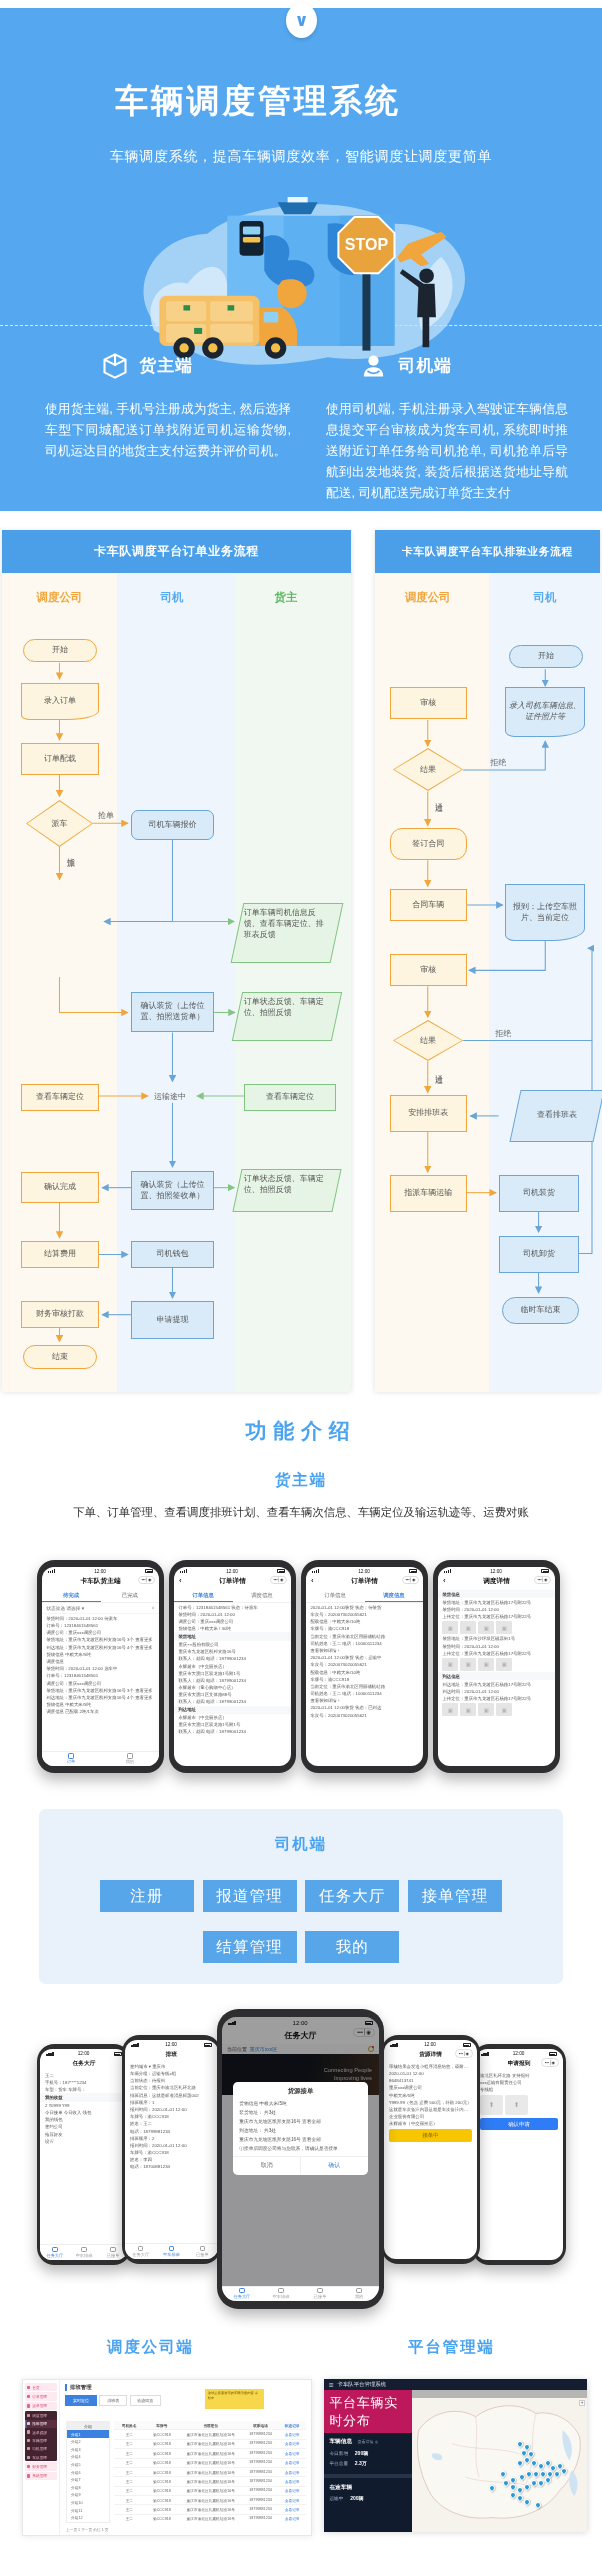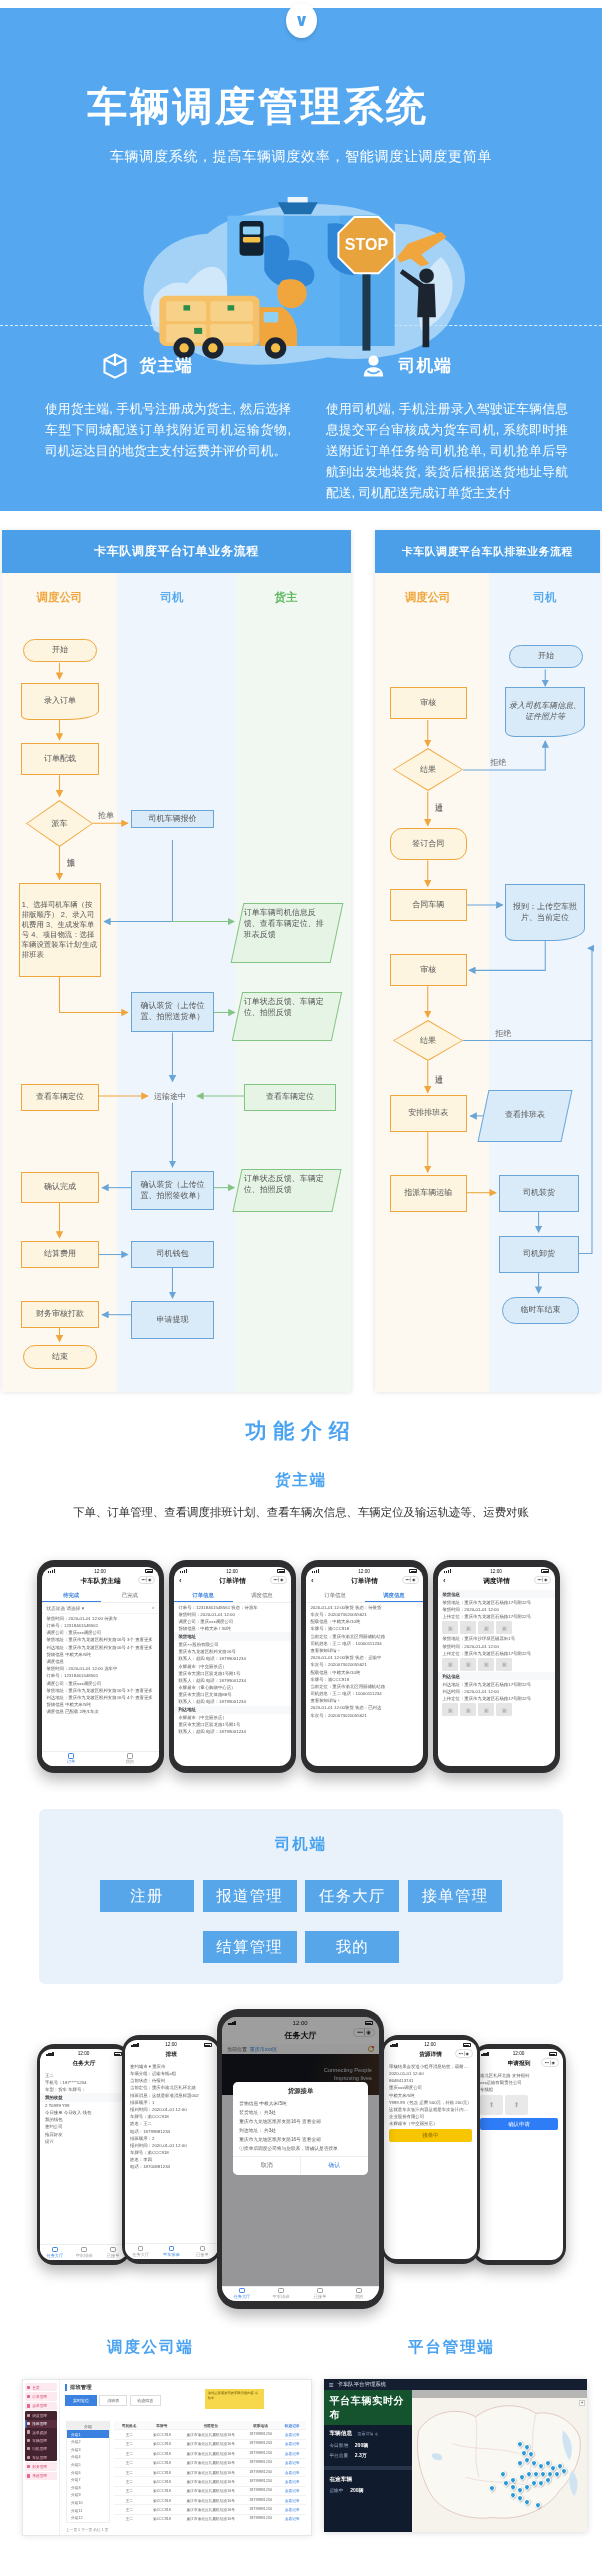--- a/index.html
+++ b/index.html
@@ -4,21 +4,21 @@
 <style>
   html,body{margin:0;padding:0;background:#fff;}
   *{box-sizing:border-box;}
   body{font-family:"Liberation Sans","DejaVu Sans",sans-serif;}
   #page{position:relative;width:602px;height:2576px;margin:0 auto;background:#fff;overflow:hidden;}
 
   
   .hero{position:absolute;left:0;top:0;width:602px;height:511px;background:#55a8f0;}
   .topstrip{position:absolute;left:0;top:0;width:602px;height:8px;background:#fff;}
   .chev{position:absolute;left:286px;top:2.7px;width:31px;height:35px;background:#fff;border-radius:50%;box-shadow:0 2px 4px rgba(0,0,0,.15);display:flex;align-items:center;justify-content:center;color:#4a9fe8;font-size:17.4px;font-weight:bold;}
-  .hero-title{position:absolute;left:0;top:79px;width:516px;text-align:center;color:#fff;font-size:40px;font-weight:bold;letter-spacing:2.7px;}
+  .hero-title{position:absolute;left:0;top:79px;width:516px;text-align:center;color:#fff;font-size:33px;font-weight:bold;letter-spacing:2.7px;}
   .hero-sub{position:absolute;left:0;top:148px;width:602px;text-align:center;color:#fff;font-size:14px;letter-spacing:0.7px;}
   .hero-illu{position:absolute;left:127px;top:197px;width:348px;height:179px;}
   .hero-dash{position:absolute;left:0;top:325px;width:602px;border-top:1.3px dashed rgba(255,255,255,.8);}
   .intro-head{position:absolute;top:349px;height:33px;display:flex;align-items:center;gap:9.4px;}
   .intro-ic{width:31px;height:31px;display:flex;align-items:center;justify-content:center;}
   .intro-t{color:#fff;font-size:16.7px;font-weight:bold;letter-spacing:1.3px;}
   .intro-p{position:absolute;top:399px;color:#fff;font-size:12.7px;line-height:21px;text-align:justify;}
 
   
   .fcard{position:absolute;top:530px;height:862px;background:#fff;box-shadow:0 0.7px 5.4px rgba(0,0,0,.13);}
@@ -126,21 +126,21 @@
   .t-row{display:grid;grid-template-columns:16% 18% 33% 19% 14%;border-bottom:0.7px solid #f2f2f2;}
   .t-row.hd{background:#fafafa;}
   .t-cell{font-size:3.7px;color:#666;padding:1.7px 1.3px;text-align:center;white-space:nowrap;overflow:hidden;}
   .hd .t-cell{color:#444;font-weight:bold;}
   .t-cell.c4{color:#3b82e0;}
   .dw-pg{position:absolute;left:43px;bottom:2.7px;font-size:3.7px;color:#888;}
 
   .pw{position:absolute;left:324px;top:2379px;width:263px;height:153px;background:#0e1624;box-shadow:0 1.3px 6.7px rgba(0,0,0,.18);}
   .pw-top{height:11.4px;background:#141e30;color:#dfe6ef;font-size:5.4px;display:flex;align-items:center;gap:4px;padding:0 4.7px;}
   .pw-panel{position:absolute;left:0;top:11.4px;bottom:0;width:88px;background:#101b2d;color:#c6d2e2;}
-  .pw-ph{background:#14532d;color:#fff;font-size:10px;font-weight:bold;padding:3.3px 5.4px;letter-spacing:0.7px;}
+  .pw-ph{background:#be185d;color:#fff;font-size:13px;font-weight:normal;padding:3.3px 5.4px;letter-spacing:0.7px;}
   .pw-sec{font-size:5.7px;font-weight:bold;color:#fff;padding:5.4px 5.4px 1.3px;}
   .pw-sec small{font-weight:normal;font-size:4px;color:#8fa3c0;margin-left:5.4px;}
   .pw-stat{font-size:4.7px;color:#9fb2cc;padding:2px 5.4px;}
   .pw-stat b{color:#fff;margin-left:6.7px;font-size:5px;}
   .pw-div{height:4px;background:#273349;margin-top:6.7px;}
   .pw-map{position:absolute;left:88px;top:11.4px;right:0;bottom:0;background:#f6f3ec;overflow:hidden;}
   .pw-strip{position:absolute;left:0;top:0;right:0;height:7.4px;background:#a9a9a9;opacity:.85;}
   .pw-zoom{position:absolute;right:2px;top:9.4px;width:6px;height:6px;background:#fff;border:0.7px solid #ccc;font-size:4.7px;color:#555;display:flex;align-items:center;justify-content:center;}
   .pin{position:absolute;width:6px;height:6px;background:#2a9ad8;border:1px solid #fff;border-radius:50% 50% 50% 0;transform:rotate(-45deg);box-shadow:0 0.7px 1.3px rgba(0,0,0,.3);}
 </style>
@@ -279,23 +279,22 @@
     <div class="node o stadium" style="left:21px;top:109px;width:74px;height:23.4px;">开始</div>
     <div class="node o" style="left:19px;top:153px;width:78px;height:37px;border-radius:0 0 40% 12%/0 0 25% 12%;">录入订单</div>
     <div class="node o" style="left:19px;top:213px;width:78px;height:32px;">订单配载</div>
     <div class="diamond" style="left:24px;top:270px;width:67px;height:47px;">
         <i>
           <i></i>
         </i>
         <span>派车</span>
       </div>
     <div class="flbl" style="left:96px;top:280px;">抢单</div>
-    <div class="node b" style="left:129px;top:280px;width:83px;height:18px;">司机车辆报价</div>
+    <div class="node b" style="left:129px;top:280px;width:83px;height:30px;border-radius:7px;">司机车辆报价</div>
     <div class="flbl vlbl" style="left:62px;top:321px;">指派</div>
-    <div class="node o leftish" style="left:16.7px;top:353px;width:82px;height:94px;font-size:7.4px;">1、选择司机车辆（按排版顺序） 2、录入司机费用 3、生成发车单号 4、项目物流：选择车辆设置装车计划'生成排班表</div>
     <div class="para" style="left:235px;top:373px;width:100px;height:60px;">
         <i></i>
         <span>订单车辆司机信息反馈、查看车辆定位、排班表反馈</span>
       </div>
     <div class="node b" style="left:129px;top:462px;width:83px;height:40px;">确认装货（上传位置、拍照送货单）</div>
     <div class="para" style="left:235px;top:462px;width:100px;height:49px;">
         <i></i>
         <span>订单状态反馈、车辆定位、拍照反馈</span>
       </div>
     <div class="node o" style="left:19px;top:554px;width:78px;height:27px;">查看车辆定位</div>
@@ -360,21 +359,21 @@
     <div class="node o" style="left:14.7px;top:424px;width:77px;height:32px;">审核</div>
     <div class="diamond" style="left:18px;top:490px;width:70px;height:41px;">
         <i>
           <i></i>
         </i>
         <span>结果</span>
       </div>
     <div class="flbl" style="left:119px;top:498px;background:#eef5fc;padding:0 1.3px;">拒绝</div>
     <div class="flbl vlbl" style="left:57px;top:538px;">通过</div>
     <div class="node o" style="left:14.7px;top:565px;width:77px;height:37px;">安排排班表</div>
-    <div class="para bp" style="left:108px;top:560px;width:84px;height:52px;font-family:Liberation Mono, monospace;">
+    <div class="para bp" style="left:140px;top:560px;width:84px;height:52px;font-family:Liberation Mono, monospace;">
         <i></i>
         <span style="text-align:center;padding-top:19px;">查看排班表</span>
       </div>
     <div class="node o" style="left:14.7px;top:645px;width:77px;height:37px;">指派车辆运输</div>
     <div class="node b" style="left:124px;top:645px;width:80px;height:37px;">司机装货</div>
     <div class="node b" style="left:124px;top:706px;width:80px;height:37px;">司机卸货</div>
     <div class="node b stadium" style="left:127px;top:767px;width:77px;height:27px;">临时车结束</div>
   </div>
 
   <div class="h-feat">功能介绍</div>

